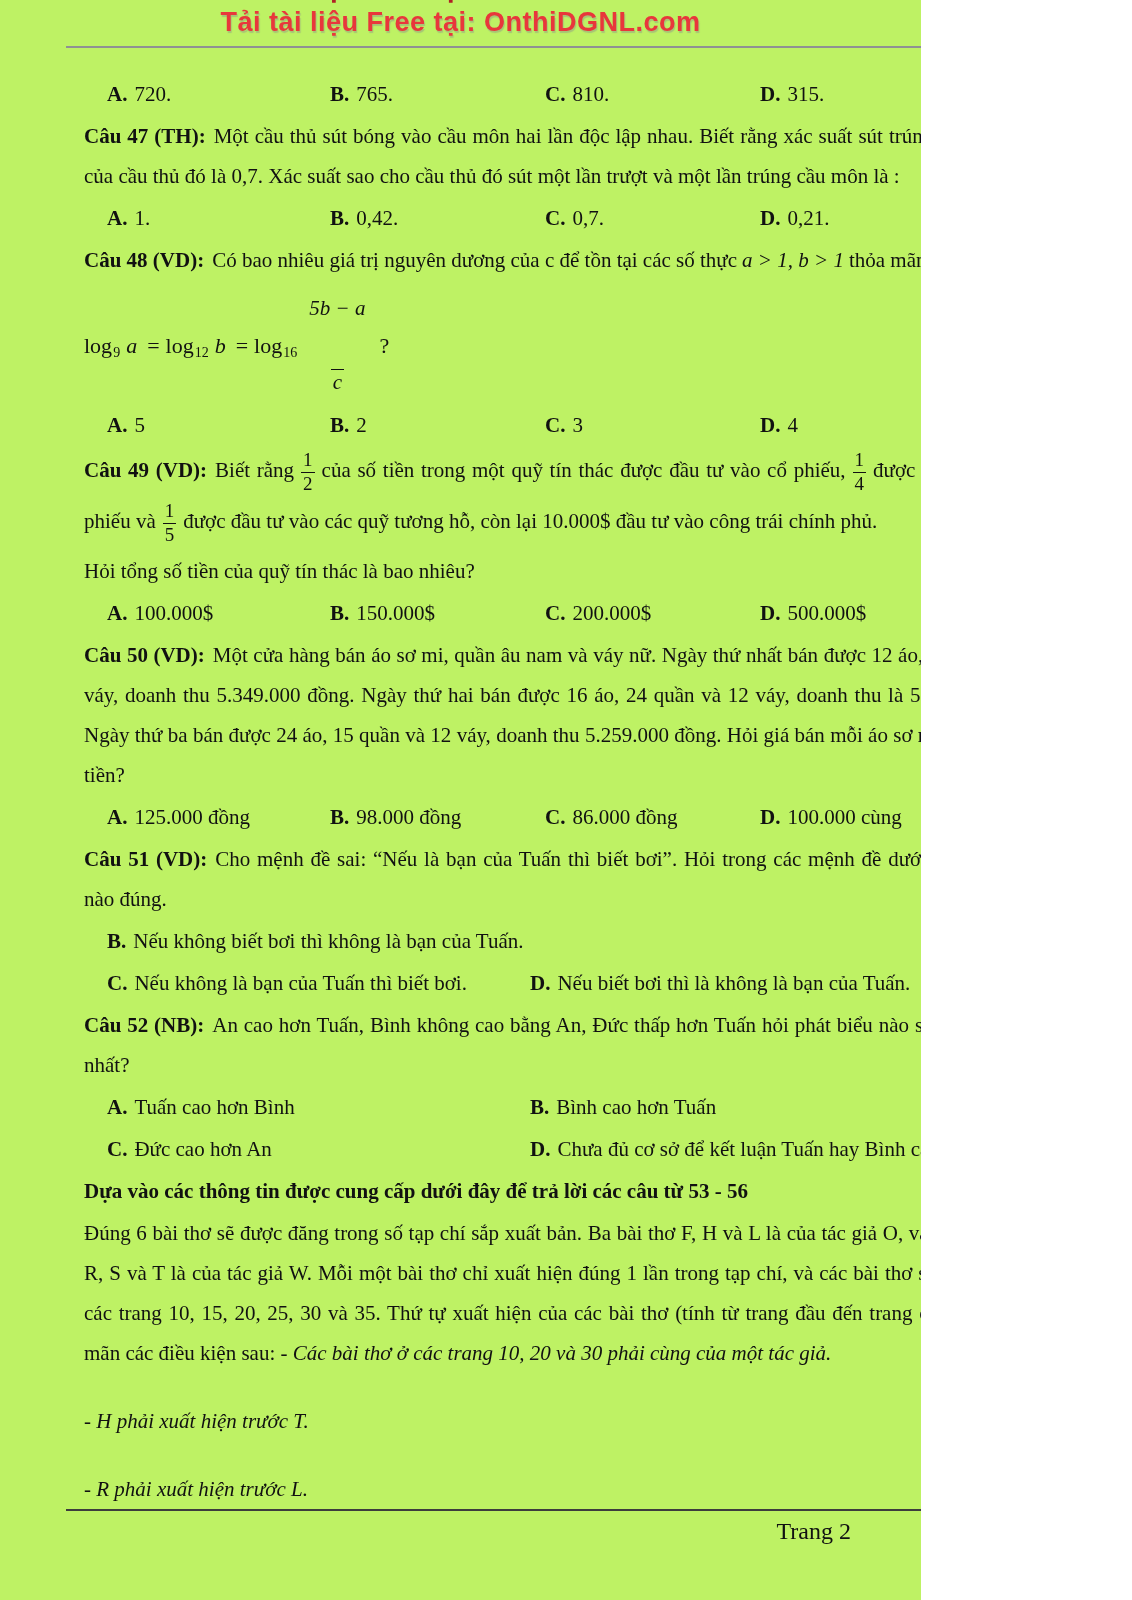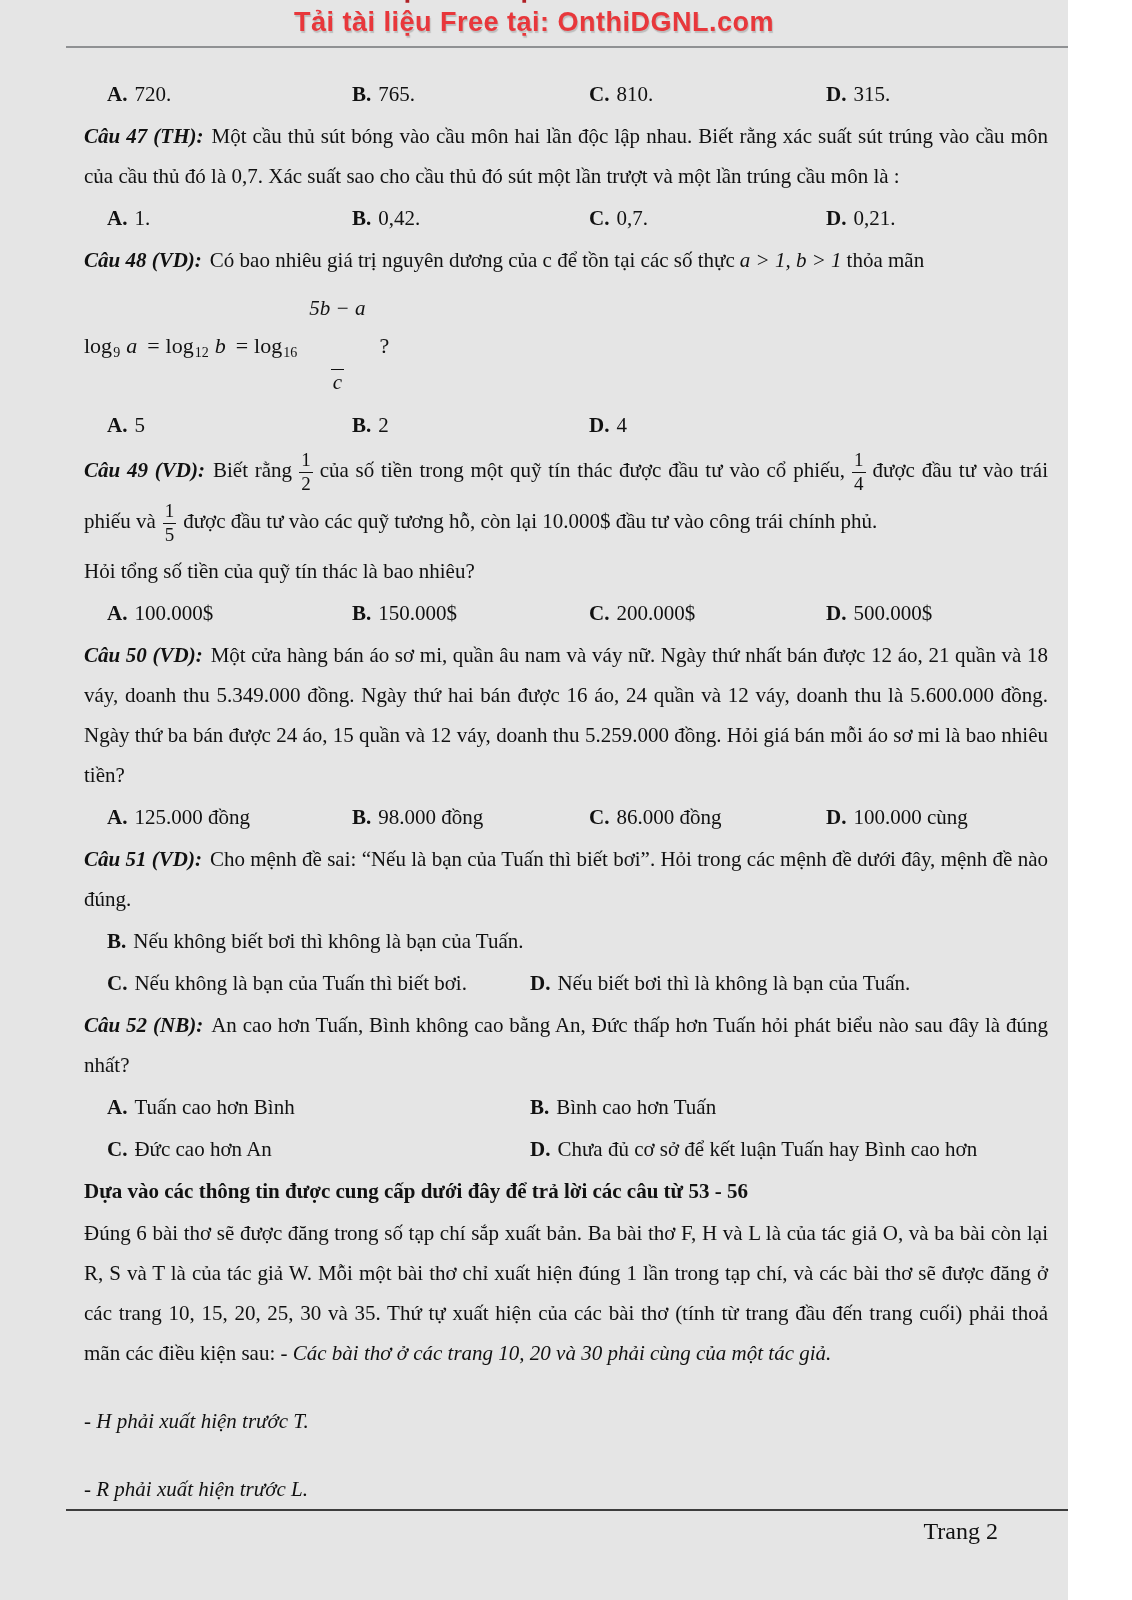--- a/index.html
+++ b/index.html
@@ -1,18 +1,18 @@
 <!DOCTYPE html>
 <html lang="vi"><head>
 <meta charset="utf-8">
 <style>
   html,body { margin:0; padding:0; background:#ffffff; }
   .page {
-    position:relative; width:1068px; height:1600px; overflow:hidden;
-    background:#e5e5e5; color:#111111;
+    position:relative; width:921px; height:1600px; overflow:hidden;
+    background:#bef264; color:#111111;
     font-family:"Liberation Serif", serif; font-size:21px;
   }
   
   .wm-clip { position:absolute; top:0; left:0; width:100%; height:9px; overflow:hidden; }
   .wm-clip .wm-clip-txt {
     position:relative; top:-26px; width:100%; text-align:center;
     font-family:"Liberation Sans", sans-serif; font-weight:bold; font-size:27px;
     letter-spacing:0.5px;
   }
   .watermark {
@@ -23,26 +23,26 @@
   .rule-top { position:absolute; top:46px; left:66px; width:1004px; border-top:2px solid #8f9193; }
   .rule-bottom { position:absolute; top:1509px; left:66px; width:1004px; border-top:2px solid #3d3d3d; }
   .page-num { position:absolute; top:1518px; right:70px; font-size:24px; }
 
   .content {
     position:absolute; top:74px; left:84px; width:964px;
     line-height:40px; text-align:justify;
   }
   p { margin:0; }
   .para { margin:0 0 2px 0; }
-  .q-label { font-weight:bold; margin-right:8px;font-style:italic; }
+  .q-label { font-weight:bold; margin-right:8px; }
   .math-inline { font-style:italic; margin:0 5px; }
 
   
   .opt-row { display:grid; padding-left:23px; margin:0 0 2px 0; text-align:left; }
-  .opt-row.four { grid-template-columns:223px 215px 215px 1fr;gap:22px; }
+  .opt-row.four { grid-template-columns:223px 215px 215px 1fr; }
   .opt-row.two  { grid-template-columns:423px 1fr; }
   .opt-letter { font-weight:bold; margin-right:7px; }
 
   
   .frac {
     display:inline-flex; flex-direction:column; align-items:center;
     vertical-align:middle; line-height:1.2; font-size:19px; margin:2px 7px;
   }
   .frac .num { padding:0 2px; }
   .frac .den { padding:0 2px; border-top:1.5px solid #111; }
@@ -110,20 +110,21 @@
         <span class="sub">16</span>
       <span class="frac">
           <span class="num">5b − a</span>
           <span class="den">c</span>
         </span>
       <span class="qm">?</span>
     </div>
     <div class="opt-row four">
       <span><b class="opt-letter">A.</b><span>5</span></span>
       <span><b class="opt-letter">B.</b><span>2</span></span>
+      <span><b class="opt-letter">C.</b><span>3</span></span>
       <span><b class="opt-letter">D.</b><span>4</span></span>
     </div>
 
     <p class="para">
       <b class="q-label">Câu 49 (VD):</b><span>Biết rằng</span><span class="frac">
           <span class="num">1</span>
           <span class="den">2</span>
         </span><span>của số tiền trong một quỹ tín thác được đầu tư vào cổ phiếu,</span><span class="frac">
           <span class="num">1</span>
           <span class="den">4</span>

